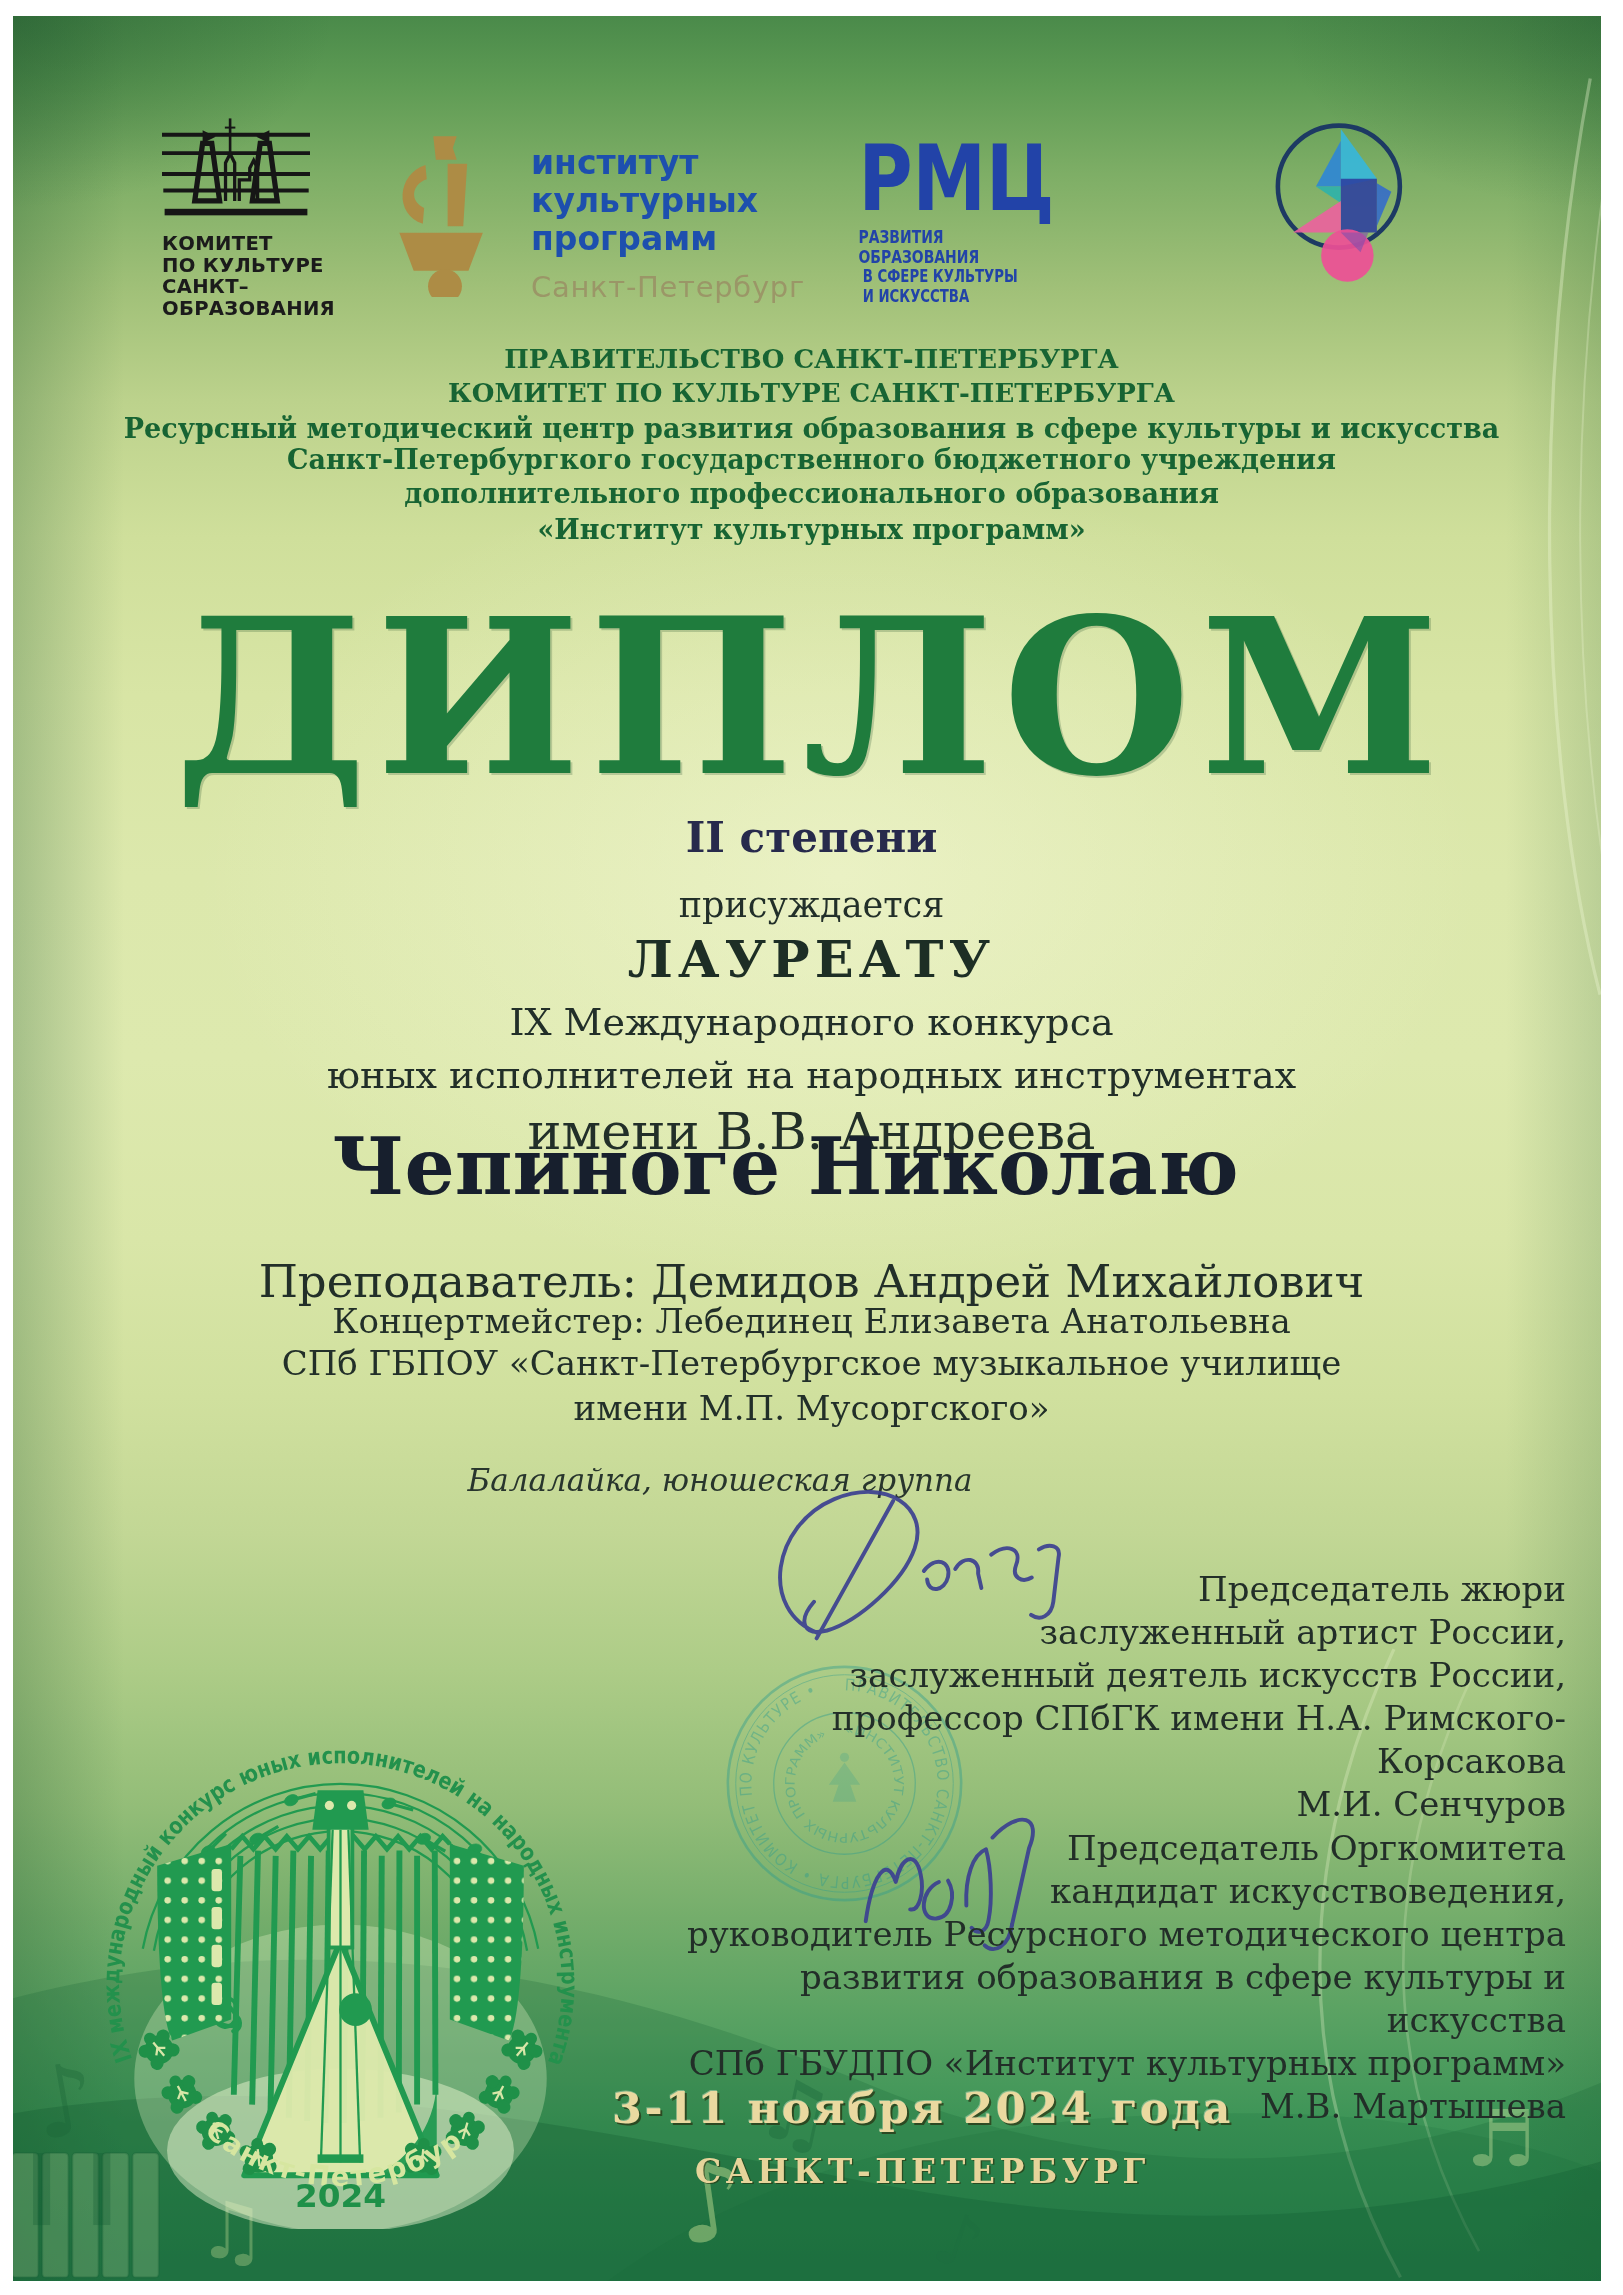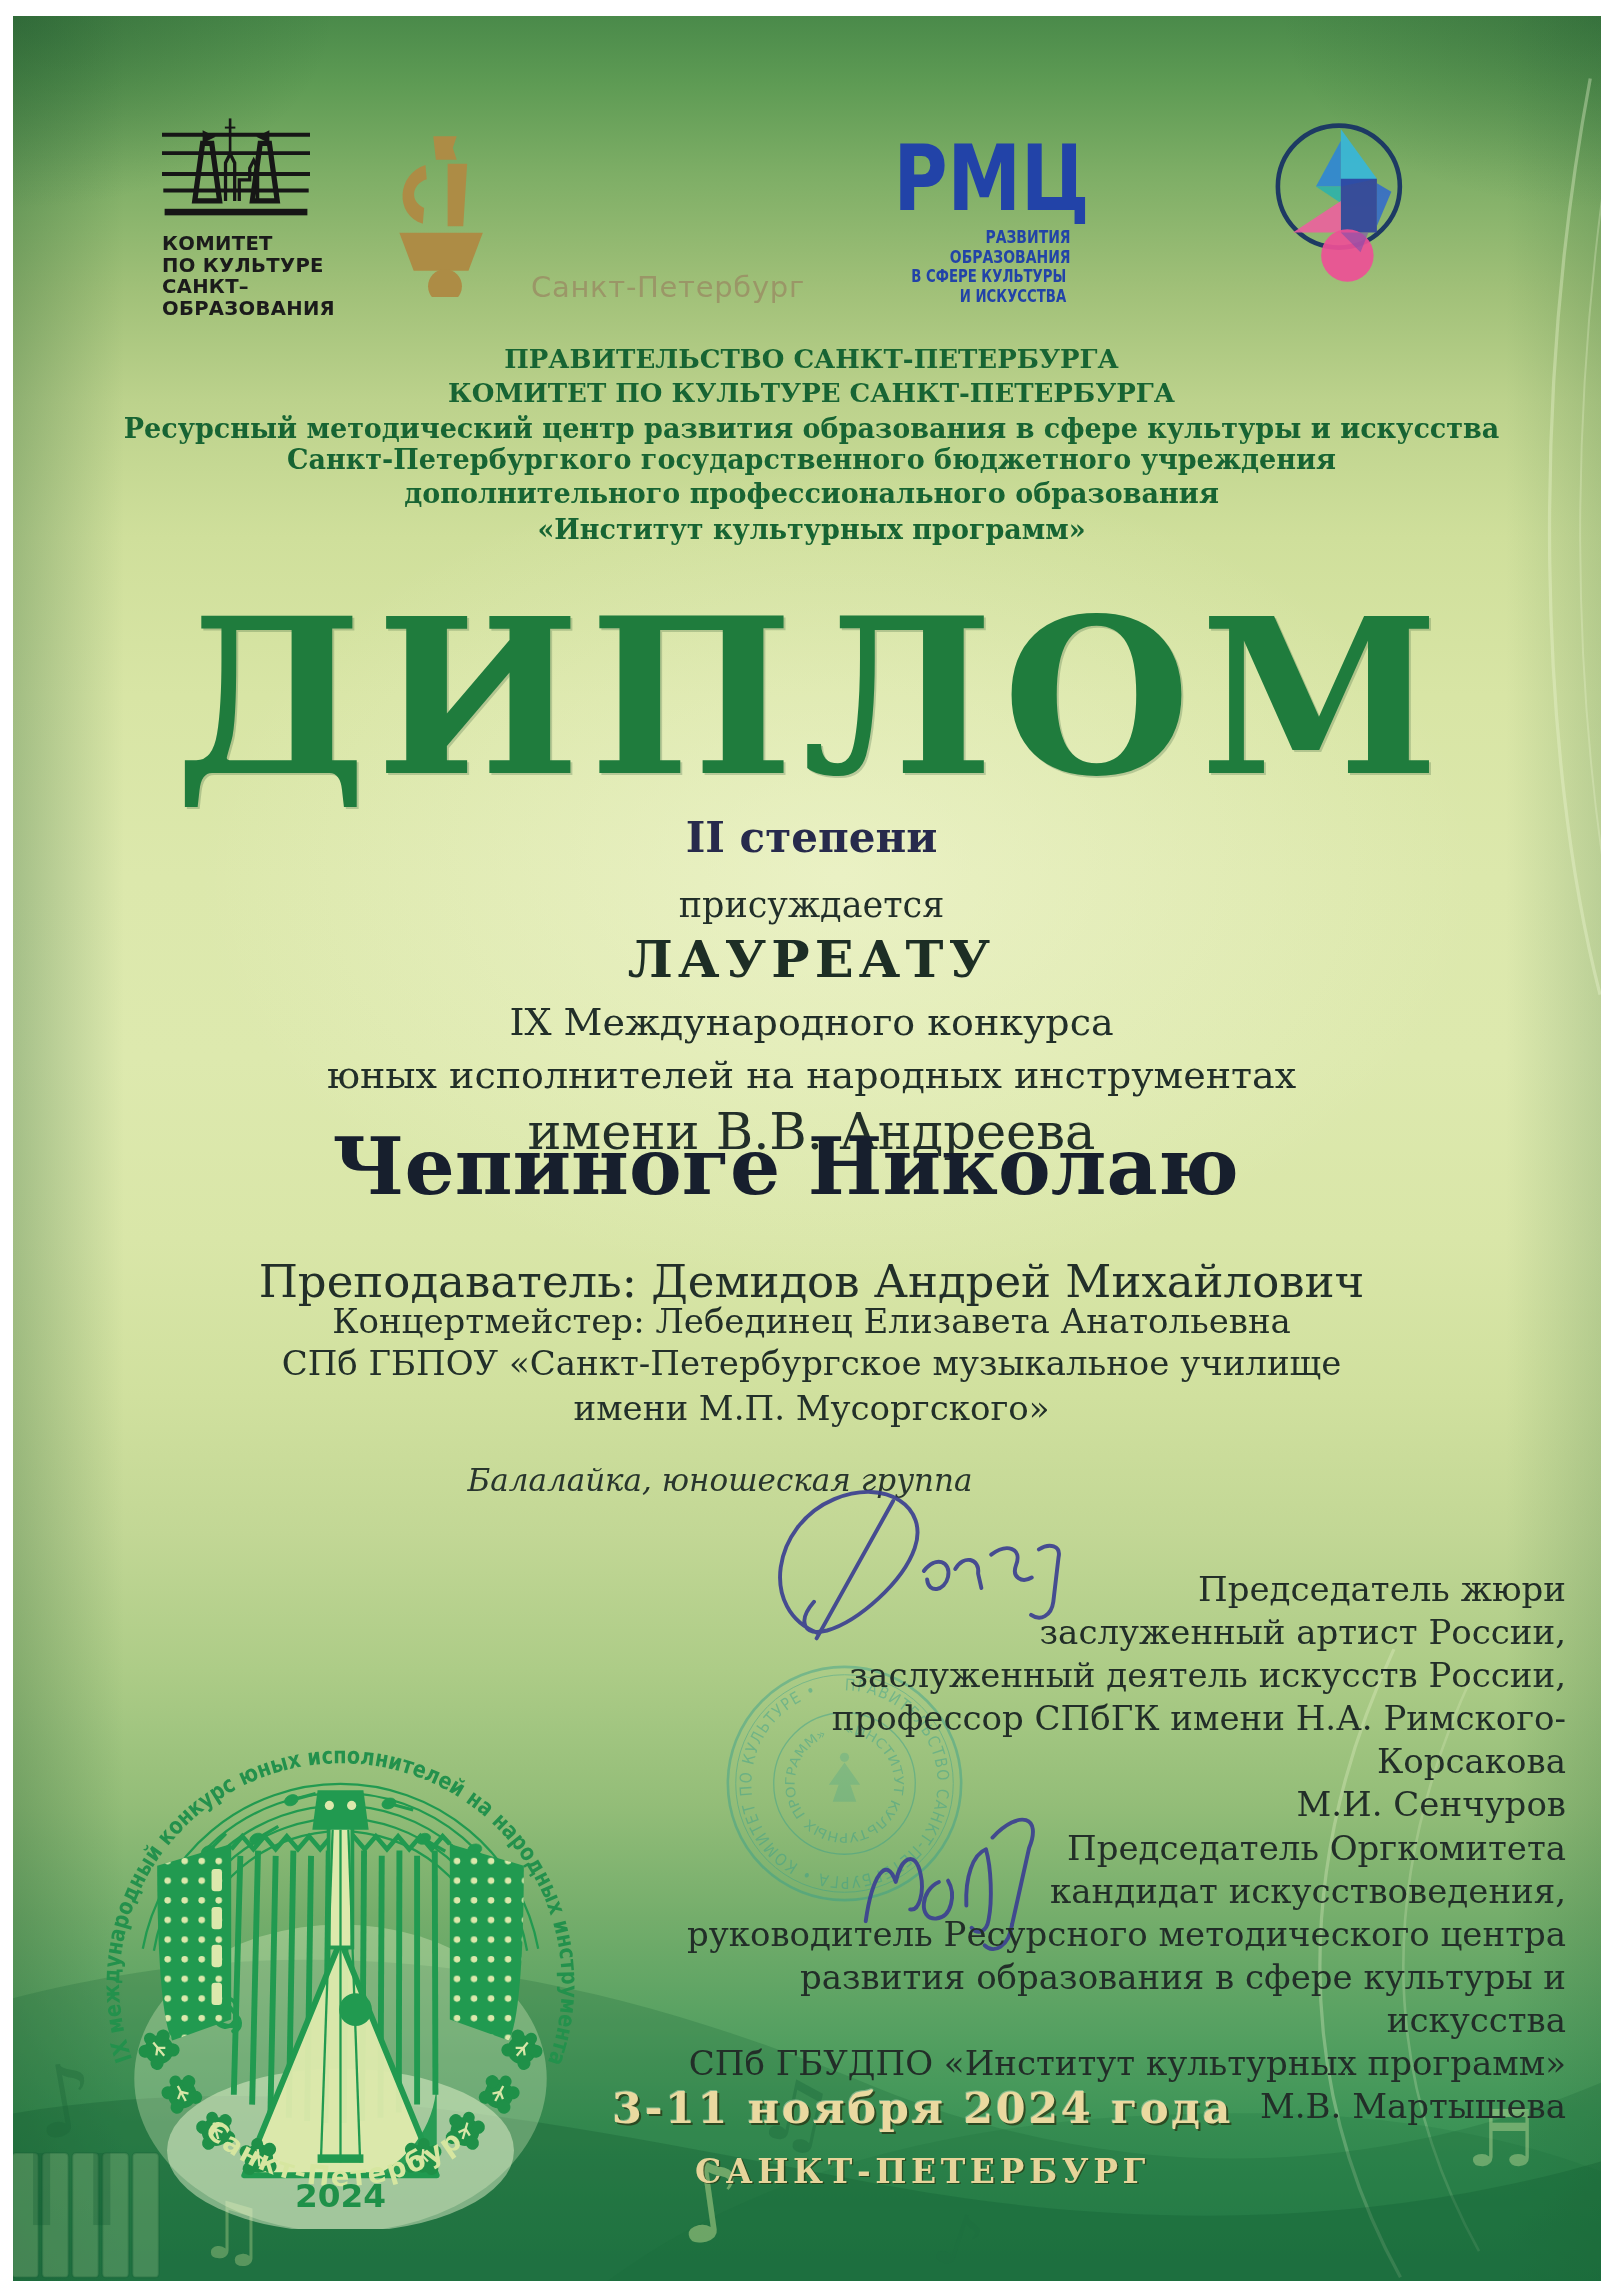--- a/index.html
+++ b/index.html
@@ -94,24 +94,30 @@
 
   <svg class="abs" style="left:385px;top:136px;width:120px;height:161px;" viewBox="0 0 184 246">
     <g fill="#ad8c45">
       <path d="M 74 0 L 110 0 L 104 18 L 110 36 L 78 36 Z"></path>
       <path d="M 62 44 C 18 58 14 120 58 134 L 60 110 C 38 100 40 74 64 66 Z"></path>
       <path d="M 96 42 L 126 42 L 120 138 L 96 138 Z"></path>
       <path d="M 22 148 L 150 148 L 128 206 L 44 206 Z"></path>
       <circle cx="92" cy="230" r="26"></circle>
     </g>
   </svg>
+  <div class="abs sans" style="left:531px;top:144px;width:275px;font-size:33px;line-height:38px;
+              font-weight:bold;color:#1d4fae;">
+    <div>институт</div>
+    <div>культурных</div>
+    <div>программ</div>
+  </div>
   <div class="abs sans" style="left:531px;top:270px;width:275px;font-size:29px;color:#9a9065;
               letter-spacing:0.7px;opacity:0.85;">Санкт-Петербург</div>
 
-  <div class="abs sans" style="left:874px;top:130px;width:216px;text-align:right;color:#2243a8;">
+  <div class="abs sans" style="left:839px;top:130px;width:216px;text-align:left;color:#2243a8;">
     <div style="font-size:90px;line-height:98px;font-weight:bold;transform:scaleX(0.82);
                 transform-origin:center;">РМЦ</div>
     <div style="font-size:17px;line-height:19.6px;font-weight:bold;transform:scaleX(0.82);transform-origin:center;">РАЗВИТИЯ ОБРАЗОВАНИЯ</div>
     <div style="font-size:17px;line-height:19.6px;font-weight:bold;transform:scaleX(0.78);transform-origin:center;">В СФЕРЕ КУЛЬТУРЫ И ИСКУССТВА</div>
   </div>
 
   <svg class="abs" style="left:1270px;top:121px;width:141px;height:164px;" viewBox="0 0 215 250">
     <circle cx="105" cy="100" r="93" fill="none" stroke="#1d3a63" stroke-width="7"></circle>
     <path d="M108 12 L108 100 L163 88 Z" fill="#37b6d9" fill-opacity="0.92"></path>
     <path d="M108 30 L70 100 L108 100 Z" fill="#2e86d6" fill-opacity="0.90"></path>

